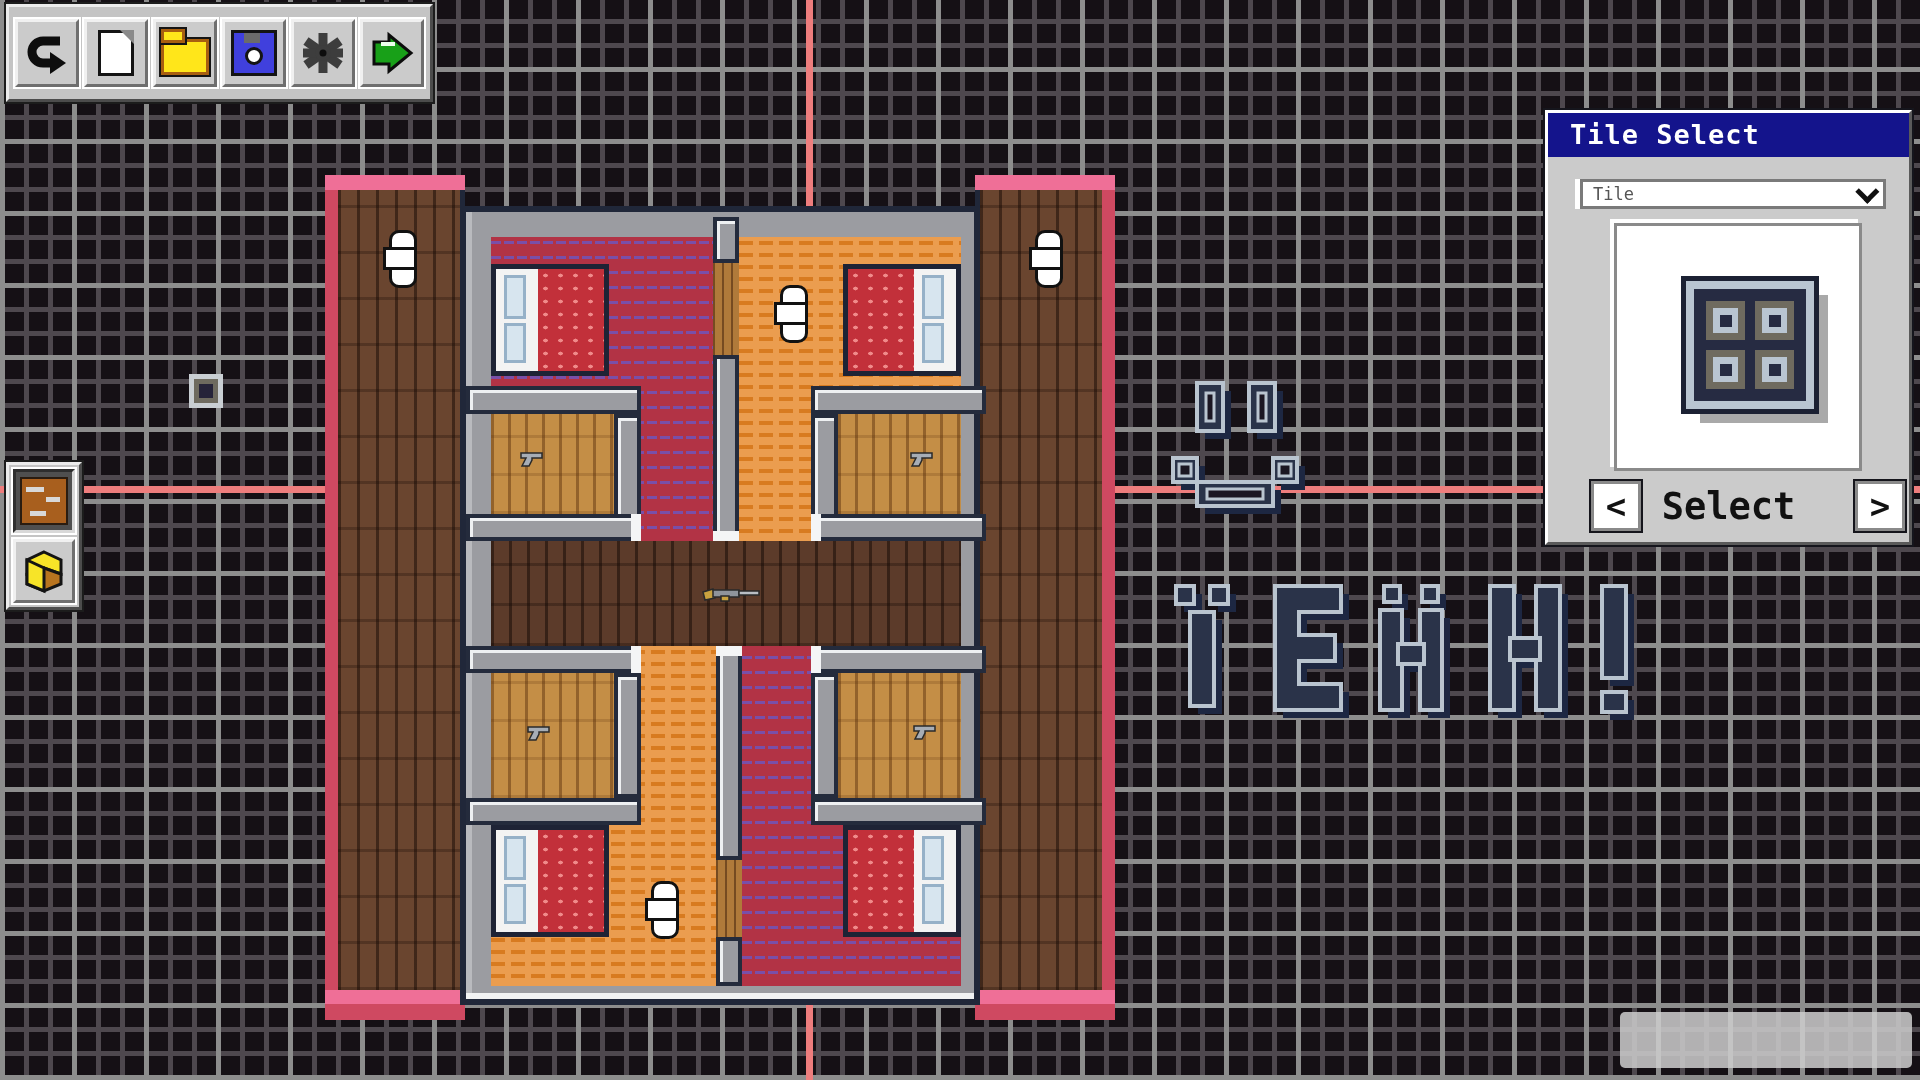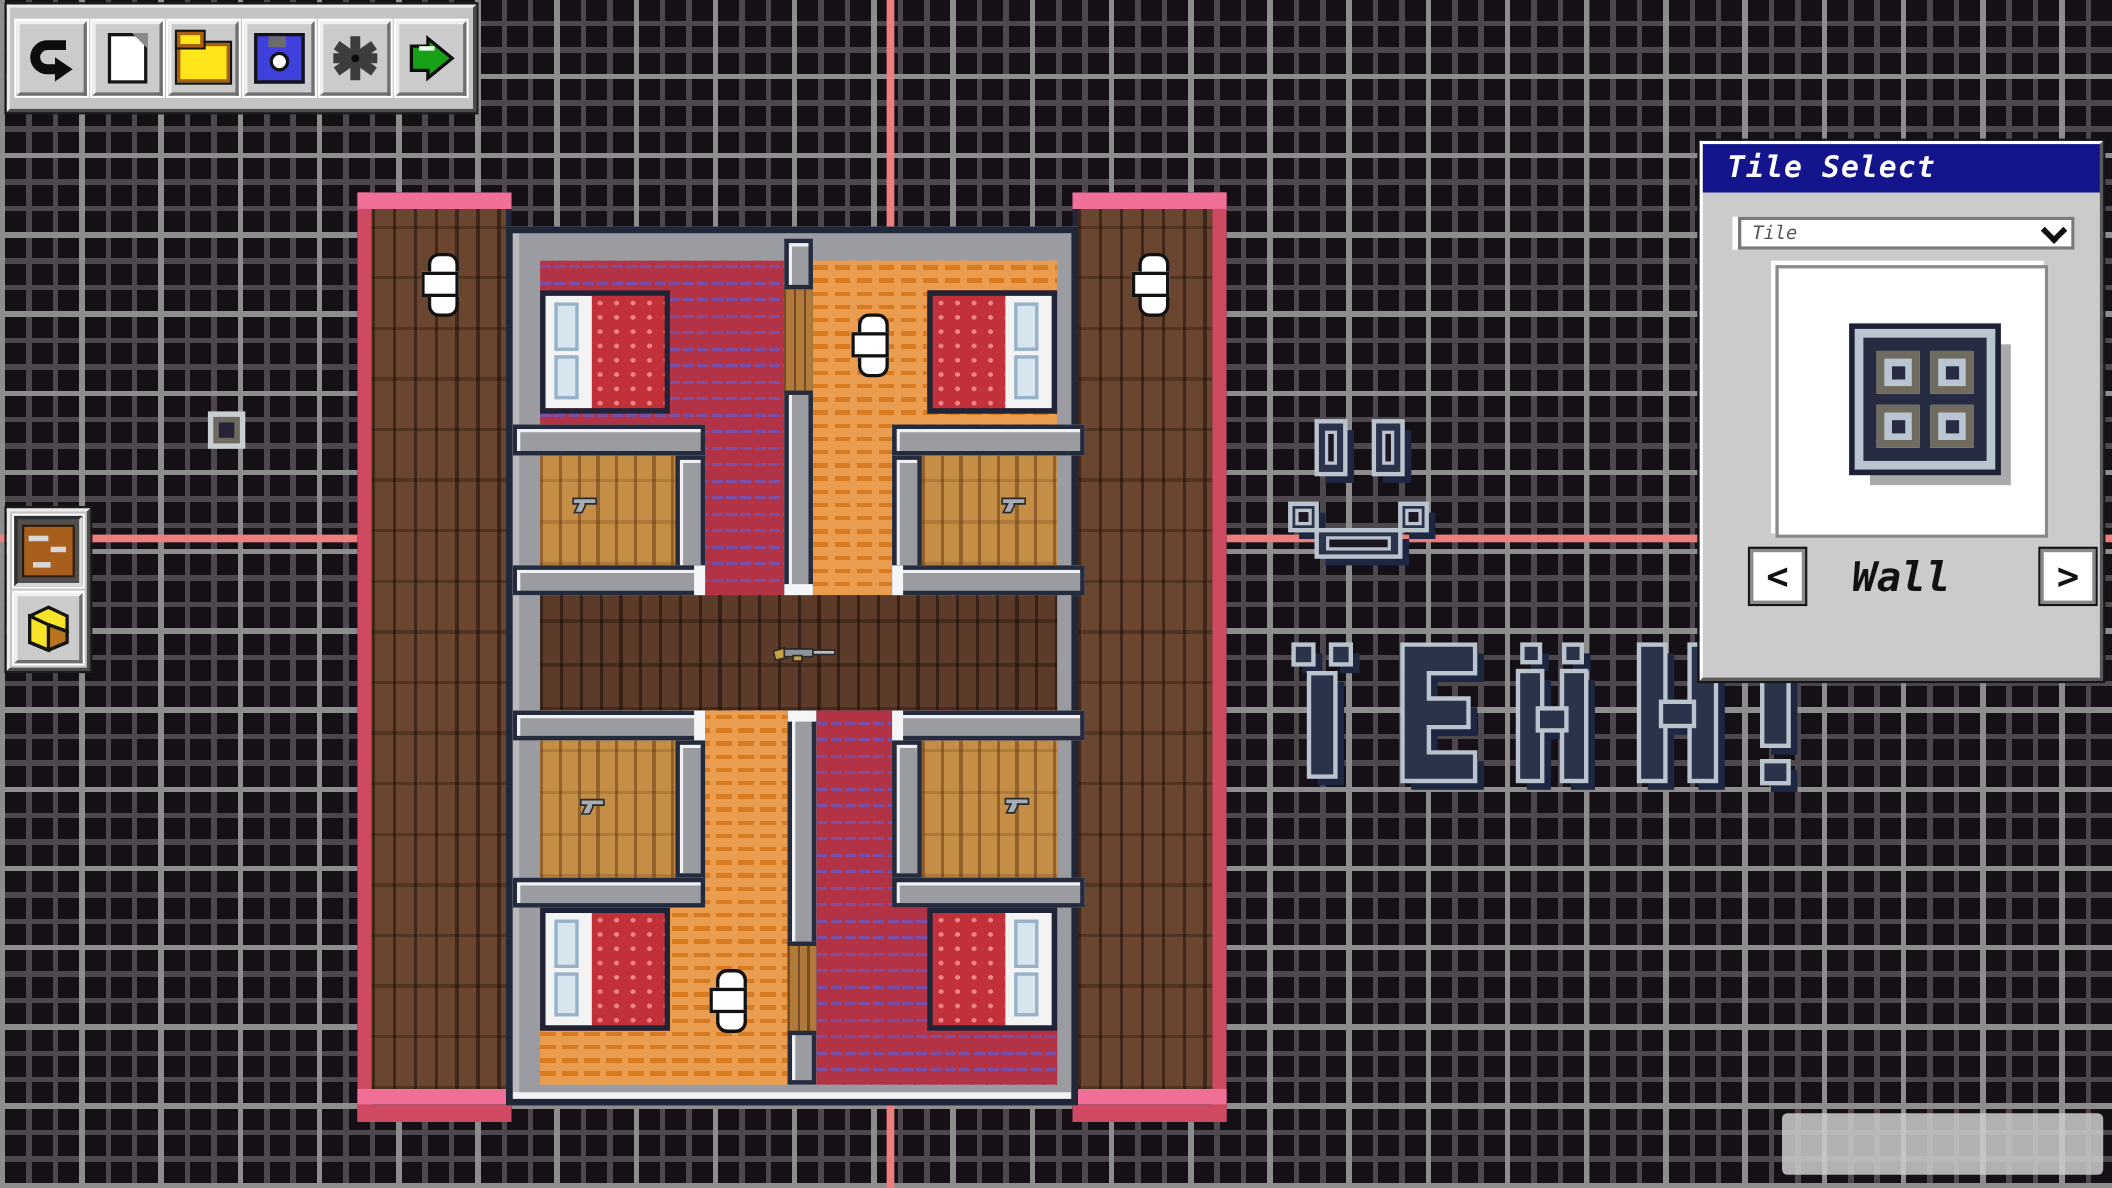--- a/index.html
+++ b/index.html
@@ -95,23 +95,23 @@
   .sbtn{width:62px;height:64px;display:flex;align-items:center;justify-content:center;
     box-shadow:0 0 0 2px #fff;box-sizing:border-box;}
   .sbtn.sel{background:#4f4f4f;border:3px solid;border-color:#2e2e2e #d8d8d8 #d8d8d8 #2e2e2e;}
   .sbtn.raised{background:#cbcbcb;border:3px solid;border-color:#f0f0f0 #6f6f6f #6f6f6f #f0f0f0;}
   .woodtile-icon{width:44px;height:44px;background:#a85f1e;border:2px solid #2a1c10;
     background-image:linear-gradient(#d8d8d8,#d8d8d8),linear-gradient(#d8d8d8,#d8d8d8),linear-gradient(#d8d8d8,#d8d8d8);
     background-size:18px 5px,14px 5px,16px 5px;background-position:4px 8px,24px 18px,8px 32px;
     background-repeat:no-repeat;}
 
   
-  #tileselect{position:absolute;left:1545px;top:128px;width:367px;height:491px;
+  #tileselect{position:absolute;left:1545px;top:110px;width:367px;height:435px;
     background:#cbcbcb;border:3px solid;border-color:#fff #5a5a5a #5a5a5a #fff;
-    outline:2px solid #15151c;box-sizing:border-box;font-style:italic;}
+    outline:2px solid #15151c;box-sizing:border-box;}
   #ts-title{position:absolute;left:0;top:0;right:0;height:44px;background:#14148c;
     color:#fff;font-family:"DejaVu Sans Mono",monospace;font-weight:bold;font-size:27px;
     line-height:44px;padding-left:22px;letter-spacing:1px;}
   #ts-dropdown{position:absolute;left:32px;top:66px;width:306px;height:30px;background:#fff;
     border:3px solid #7a7a7a;box-shadow:-5px 0 0 #fff;display:flex;align-items:center;
     justify-content:space-between;padding:0 10px;box-sizing:border-box;}
   #ts-dropdown .val{font-family:"DejaVu Sans Mono",monospace;font-size:17px;color:#555;}
   .chev{width:12px;height:12px;border-right:5px solid #111;border-bottom:5px solid #111;
     transform:rotate(45deg) translateY(-4px);}
   #ts-preview{position:absolute;left:66px;top:110px;width:242px;height:242px;background:#fff;
@@ -377,19 +377,19 @@
     </div>
     <div id="ts-preview">
       <div class="big-tile">
         <div class="mini"></div>
         <div class="mini"></div>
         <div class="mini"></div>
         <div class="mini"></div>
       </div>
     </div>
     <div class="ts-arrow" style="left:43px;">&lt;</div>
-    <div id="ts-name">Wall</div>
+    <div id="ts-name">Select</div>
     <div class="ts-arrow" style="left:307px;">&gt;</div>
   </div>
 
   <div id="statusbox"></div>
 
 </div>
 
 </body></html>

